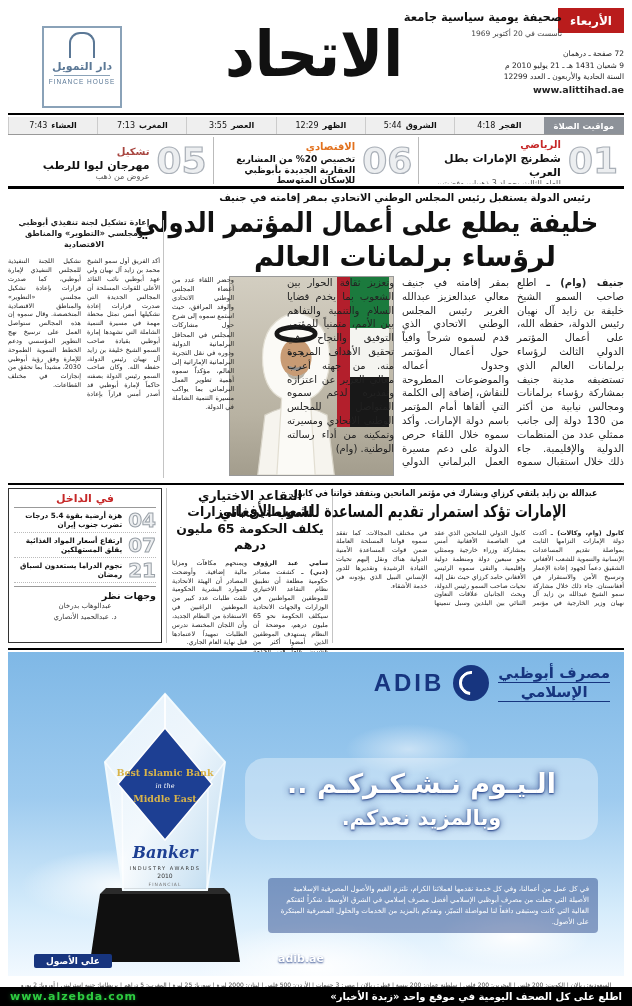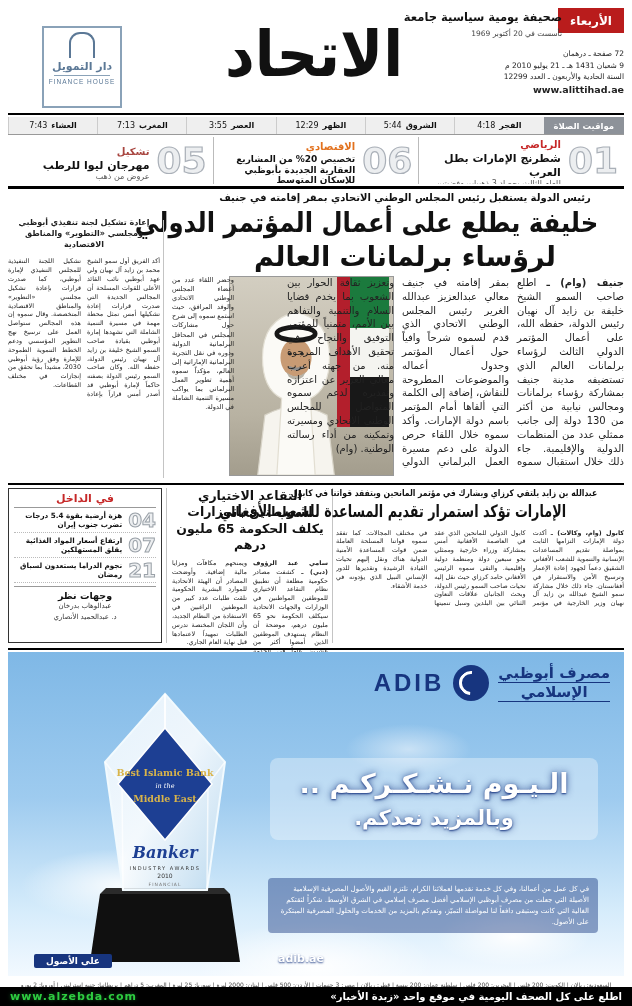--- a/index.html
+++ b/index.html
@@ -81,39 +81,39 @@
   .retire{position:absolute;right:296px;top:0;width:156px;}
   .retire-headline{font-size:12.5px;font-weight:bold;text-align:center;line-height:1.3;}
   .retire-body{margin-top:6px;height:100px;column-count:2;column-gap:6px;font-size:6.4px;line-height:1.38;
                text-align:justify;color:#222;overflow:hidden;}
   .inside{position:absolute;left:0;top:0;width:154px;height:155px;border:1.5px solid #333;box-sizing:border-box;
           padding:3px 5px;background:#fff;}
   .inside-title{text-align:center;font-weight:bold;color:#c62828;font-size:11px;border-bottom:1px solid #999;padding-bottom:2px;}
   .inside-item{display:flex;align-items:center;gap:6px;border-bottom:1px dotted #bbb;padding:2px 0;}
   .inside-num{font-size:20px;font-weight:bold;color:#eceef0;-webkit-text-stroke:1px #9aa1a8;line-height:1;flex:0 0 auto;}
   .inside-text{font-size:7.2px;font-weight:bold;line-height:1.3;}
-  .inside-op-title{text-align:center;font-weight:bold;font-size:9.5px;margin-top:3px;border-top:1px solid #999;padding-top:3px;}
+  .inside-op-title{font-weight:bold;font-size:9.5px;margin-top:3px;border-top:1px solid #999;padding-top:3px;}
   .inside-op{font-size:7px;text-align:center;color:#333;line-height:1.5;}
   
   .ad{position:absolute;top:652px;left:8px;right:8px;height:324px;overflow:hidden;
       background:
         radial-gradient(110px 42px at 82% 88%, rgba(255,255,255,.95), rgba(255,255,255,0) 70%),
         radial-gradient(140px 52px at 18% 72%, rgba(255,255,255,.85), rgba(255,255,255,0) 70%),
         radial-gradient(170px 64px at 50% 97%, rgba(255,255,255,.95), rgba(255,255,255,0) 70%),
         radial-gradient(90px 36px at 65% 30%, rgba(255,255,255,.5), rgba(255,255,255,0) 70%),
         linear-gradient(180deg,#7fb8e6 0%,#9ecbef 45%,#d6ecfb 80%,#f2f9ff 100%);}
   .adib-row{position:absolute;top:12px;right:14px;display:flex;align-items:center;gap:9px;color:#17357f;}
   .adib-ar{text-align:center;font-weight:bold;font-size:15px;line-height:1.2;}
   .adib-ar .l2{border-top:1.5px solid #17357f;border-bottom:1.5px solid #17357f;padding:0 2px;}
   .adib-circle{width:36px;height:36px;border-radius:50%;background:#17357f;position:relative;flex:0 0 auto;}
   .adib-circle::after{content:"";position:absolute;inset:6px;border-radius:50%;
         border:3px solid #fff;border-right-color:transparent;border-bottom-color:transparent;transform:rotate(-40deg);}
   .adib-en{font-weight:bold;font-size:24px;letter-spacing:3px;font-family:"Liberation Sans",sans-serif;}
-  .ad-slogan{position:absolute;top:106px;right:26px;width:328px;text-align:center;padding:10px 8px;
-             background:rgba(255,255,255,.35);border-radius:8px;color:#fff;box-sizing:border-box;}
+  .ad-slogan{position:absolute;top:106px;right:26px;width:353px;text-align:center;padding:10px 8px;
+             background:rgba(255,255,255,.35);border-radius:20px;color:#fff;box-sizing:border-box;}
   .ad-slogan-1{font-size:27px;font-weight:bold;text-shadow:0 1px 2px rgba(23,53,127,.95),0 0 7px rgba(23,53,127,.8);}
   .ad-slogan-2{font-size:21px;font-weight:bold;margin-top:7px;text-shadow:0 1px 2px rgba(23,53,127,.95),0 0 7px rgba(23,53,127,.8);}
   .ad-body{position:absolute;right:26px;top:226px;width:330px;font-size:7px;line-height:1.55;color:#fff;
            text-align:right;background:rgba(23,53,127,.45);padding:6px 9px;border-radius:4px;box-sizing:border-box;}
   .ad-site{position:absolute;top:300px;right:300px;font-weight:bold;color:#fff;font-size:11px;direction:ltr;
            text-shadow:0 1px 2px rgba(23,53,127,.9);}
   .ad-tagline{position:absolute;left:26px;bottom:8px;color:#fff;background:#17357f;font-size:9px;font-weight:bold;
               padding:2px 12px;border-radius:2px;}
   .trophy{position:absolute;left:52px;top:40px;width:210px;height:272px;}
   

